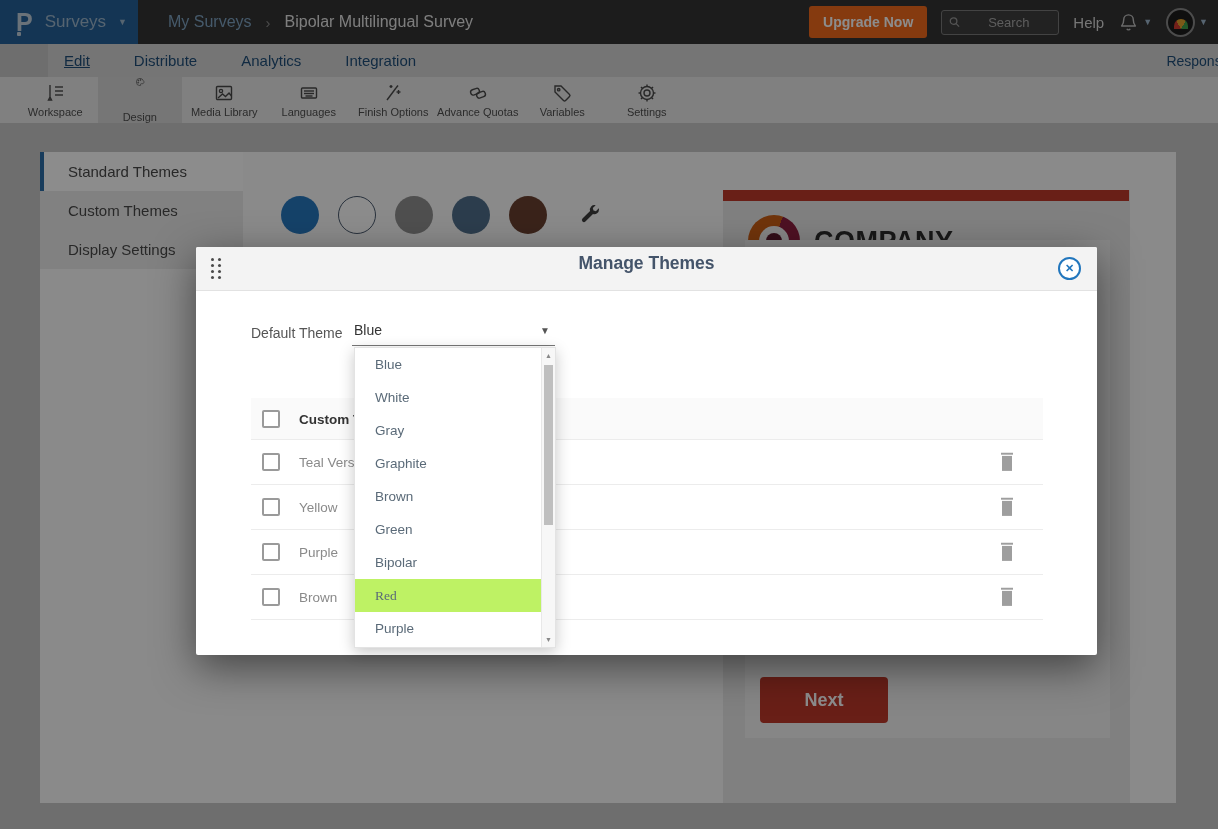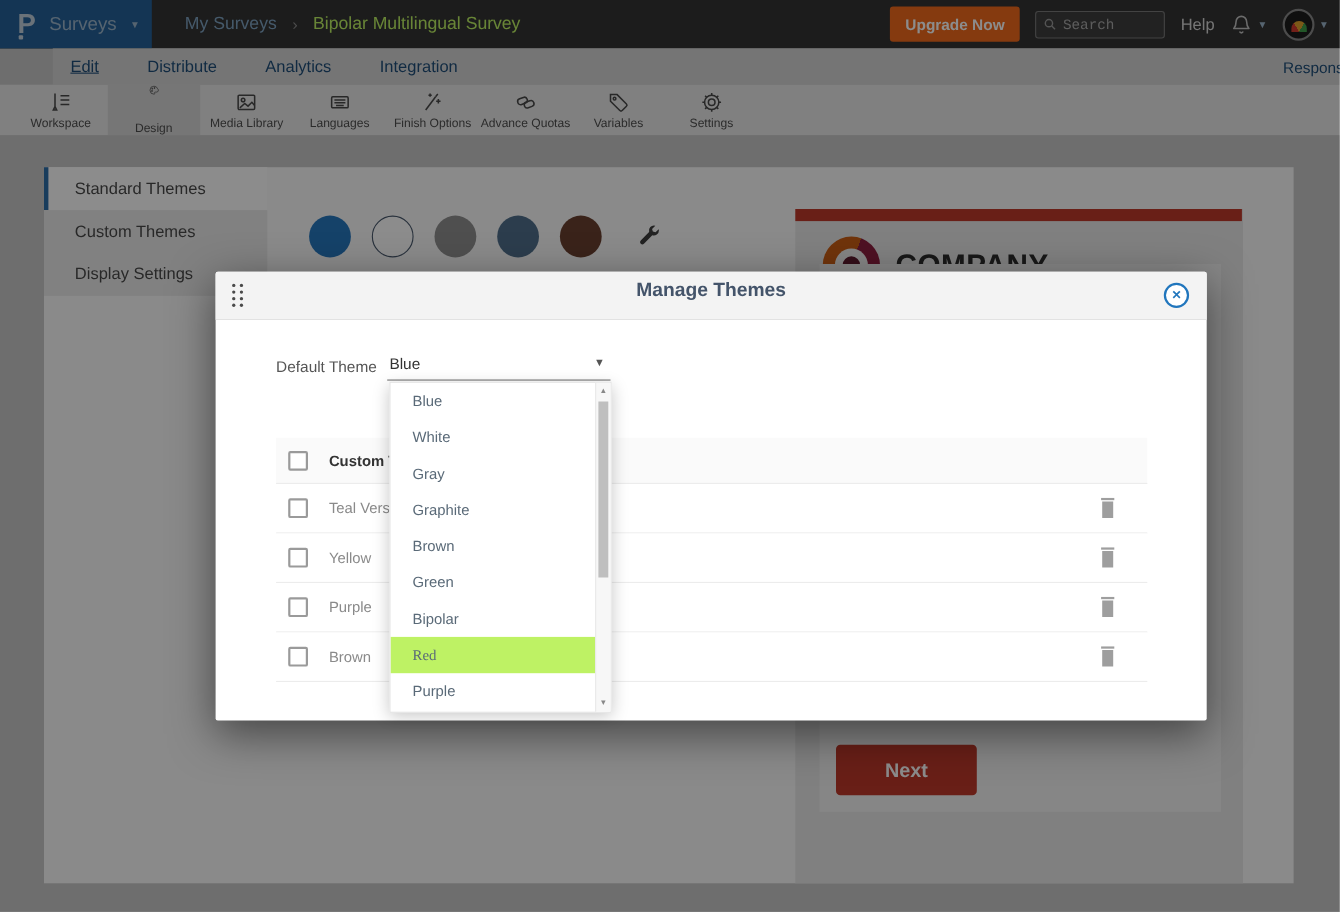--- a/index.html
+++ b/index.html
@@ -12,28 +12,28 @@
   .logo-block { position:absolute; top:0; left:0; width:138px; height:44px; background:#25629a;
                 display:flex; align-items:center; padding-left:16px; gap:12px; }
   .logo-p { position:relative; color:#c2cfdc; font-size:25px; font-weight:bold; line-height:1; }
   .logo-p::after { content:""; position:absolute; left:1px; bottom:-1px; width:4px; height:4px;
                    background:#c2cfdc; border-radius:1px; }
   .product-name { color:#9db6cc; font-size:17px;text-align:center; }
   .caret { color:#9db6cc; font-size:9px; }
   .breadcrumb { position:absolute; left:168px; top:0; height:44px; display:flex; align-items:center; gap:14px; }
   .crumb-parent { color:#7fa3c2; font-size:16px; }
   .crumb-sep { color:#8a8a8a; font-size:15px; }
-  .crumb-current { color:#bef264; font-size:16px; }
+  .crumb-current { color:#e5e5e5; font-size:16px; }
   .topbar-right { position:absolute; right:10px; top:0; height:44px; display:flex; align-items:center; gap:14px; }
   .upgrade-btn { background:#f26b1d; color:#ffffff; font-size:14px; font-weight:bold;
                  border:none; border-radius:3px; padding:8px 14px; cursor:pointer; }
   .searchbox { display:flex; align-items:center; gap:6px; width:118px; height:25px;
                background:#3f3f3f; border:1px solid #7a7a7a; border-radius:3px; padding:0 7px; }
   .searchbox input { background:transparent; border:none; outline:none; color:#f0abfc;
-                     font-size:13px; width:85px; font-family:Liberation Mono, monospace; }
+                     font-size:13px; width:85px; font-family:Liberation Sans, sans-serif;text-align:center; }
   .searchbox input::placeholder { color:#aaaaaa; }
   .help-label { color:#d8d8d8; font-size:15px; }
   .iconwrap { display:flex; align-items:center; gap:4px; }
   .avatar { width:29px; height:29px; border-radius:50%; background:#1d1d1d; border:2px solid #8a8a8a;
             position:relative; overflow:hidden; }
   .avatar::after { content:""; position:absolute; left:6px; top:9px; width:14px; height:10px;
                    border-radius:7px 7px 0 0;
                    background:conic-gradient(from 270deg at 50% 100%, #d23b2e 0 60deg, #e0a22c 60deg 120deg, #3f9e49 120deg 180deg, transparent 180deg); }
 
   

